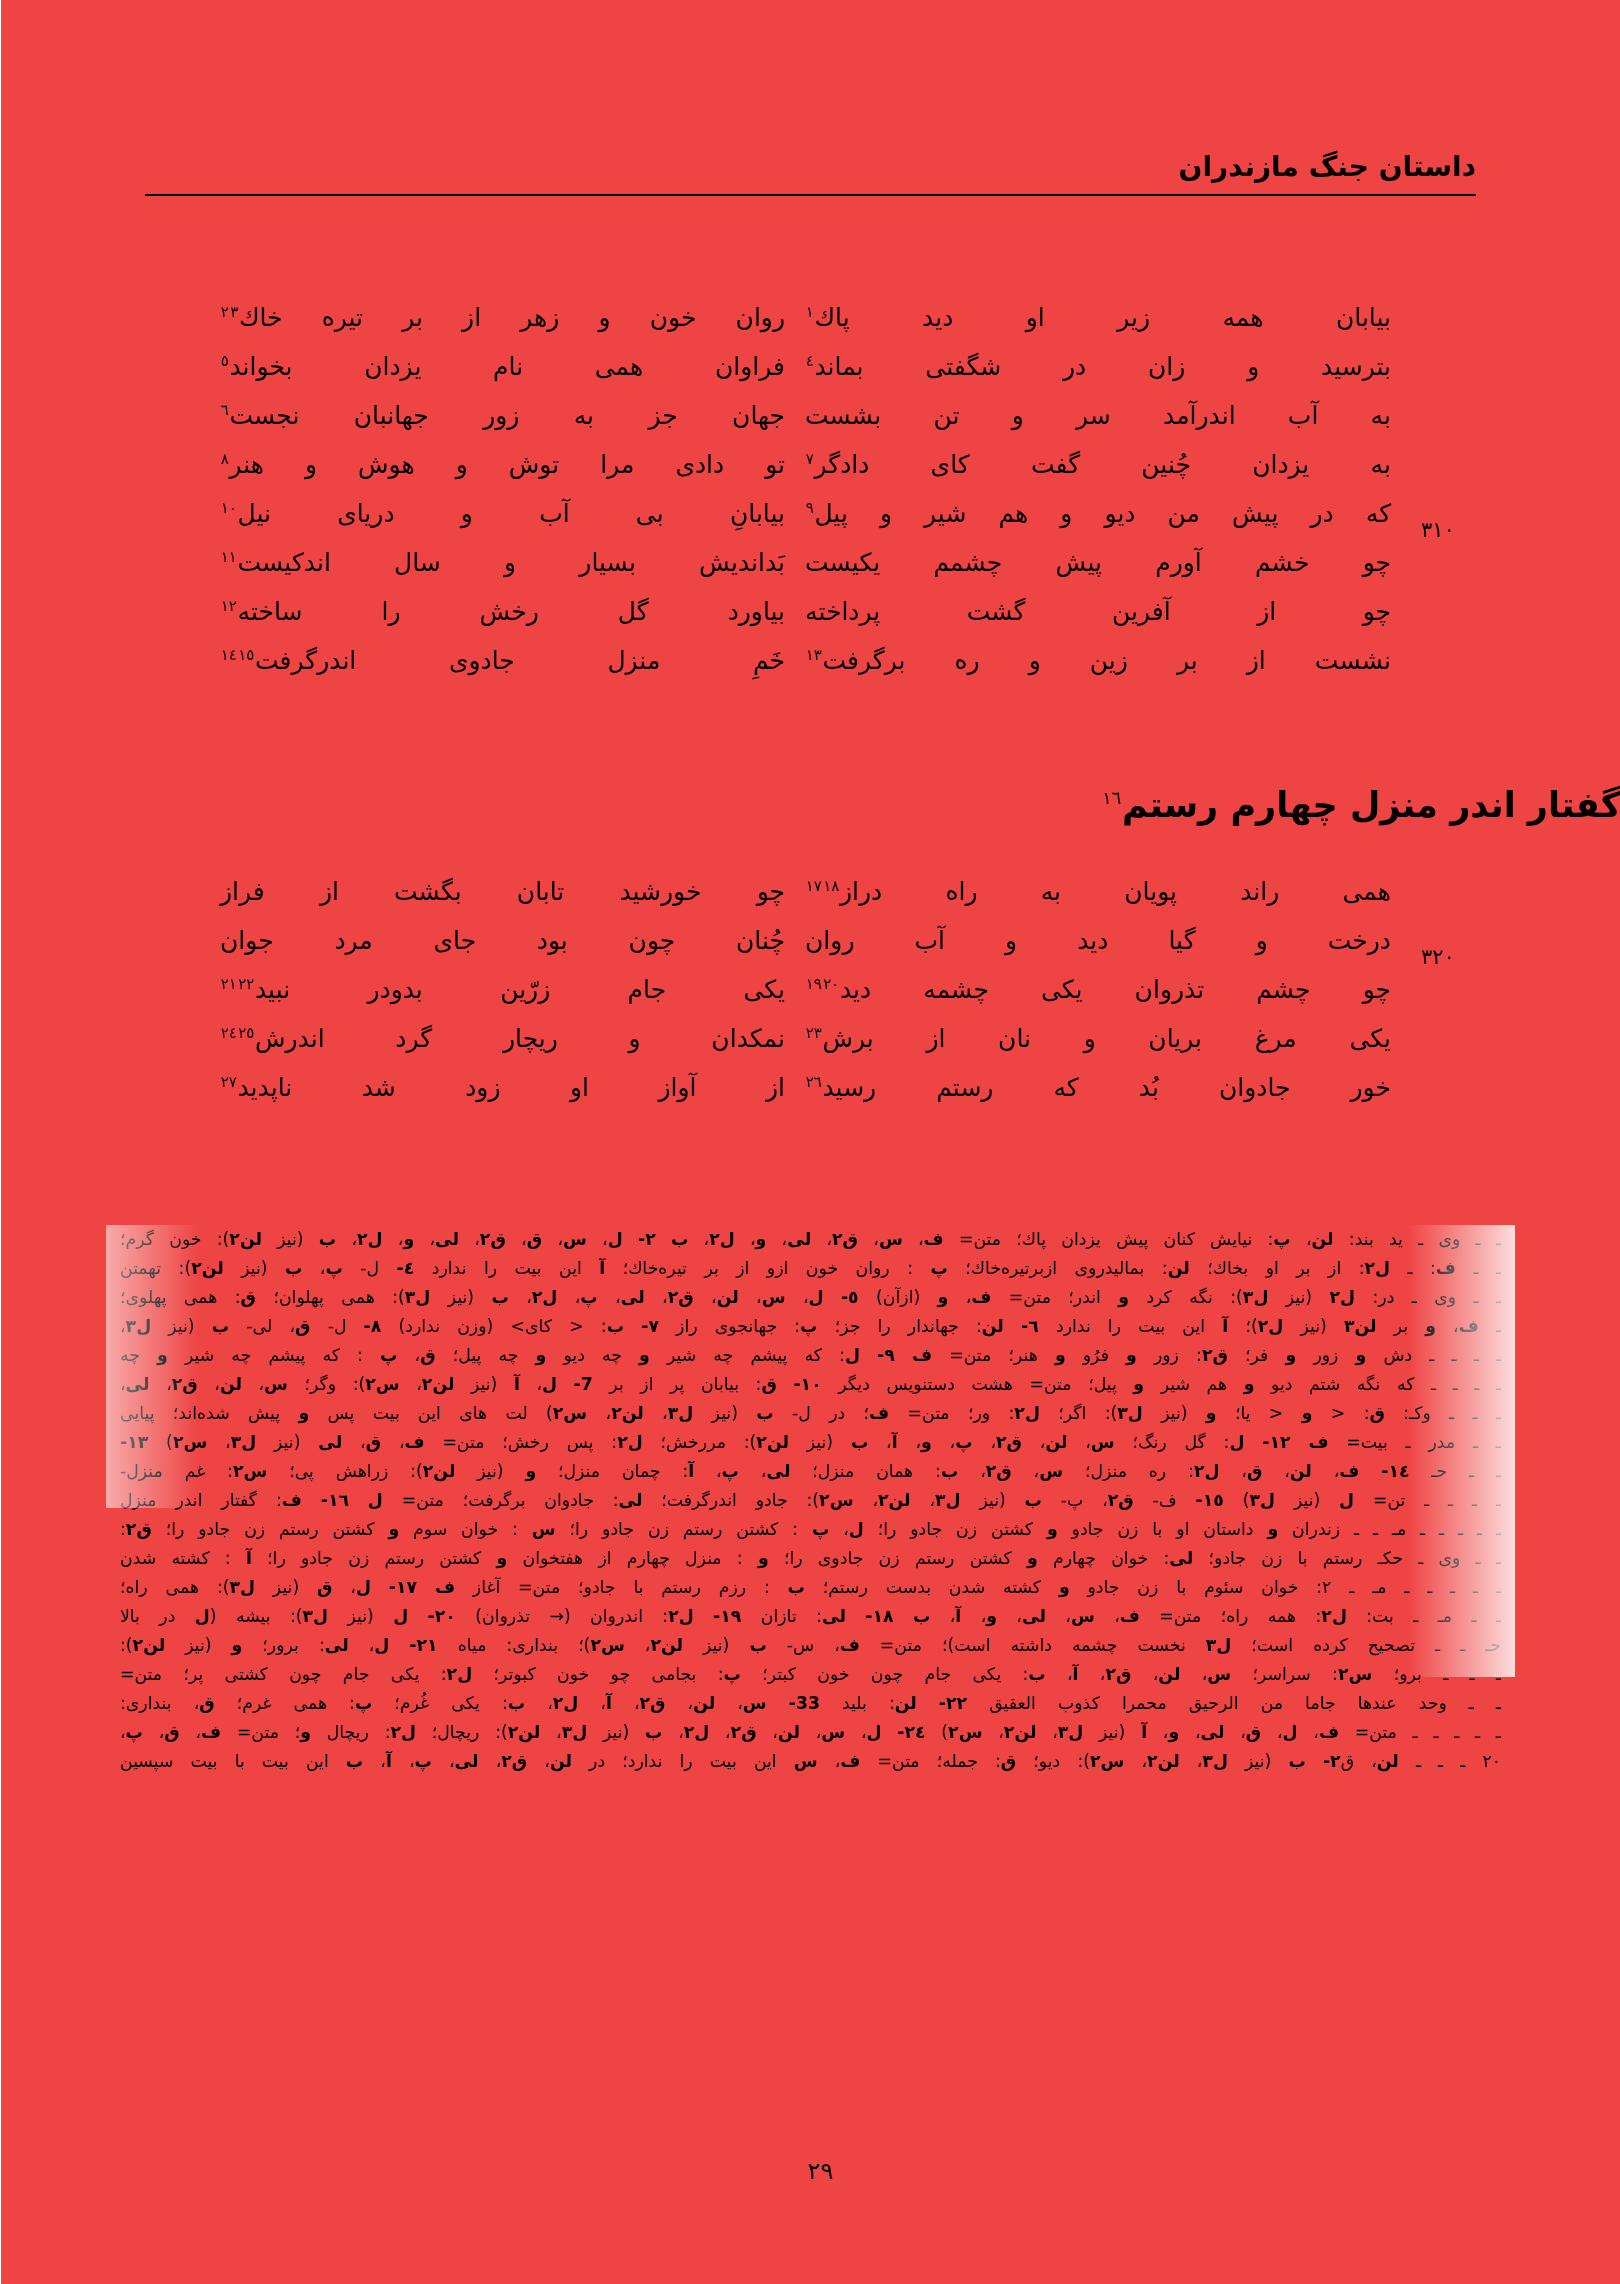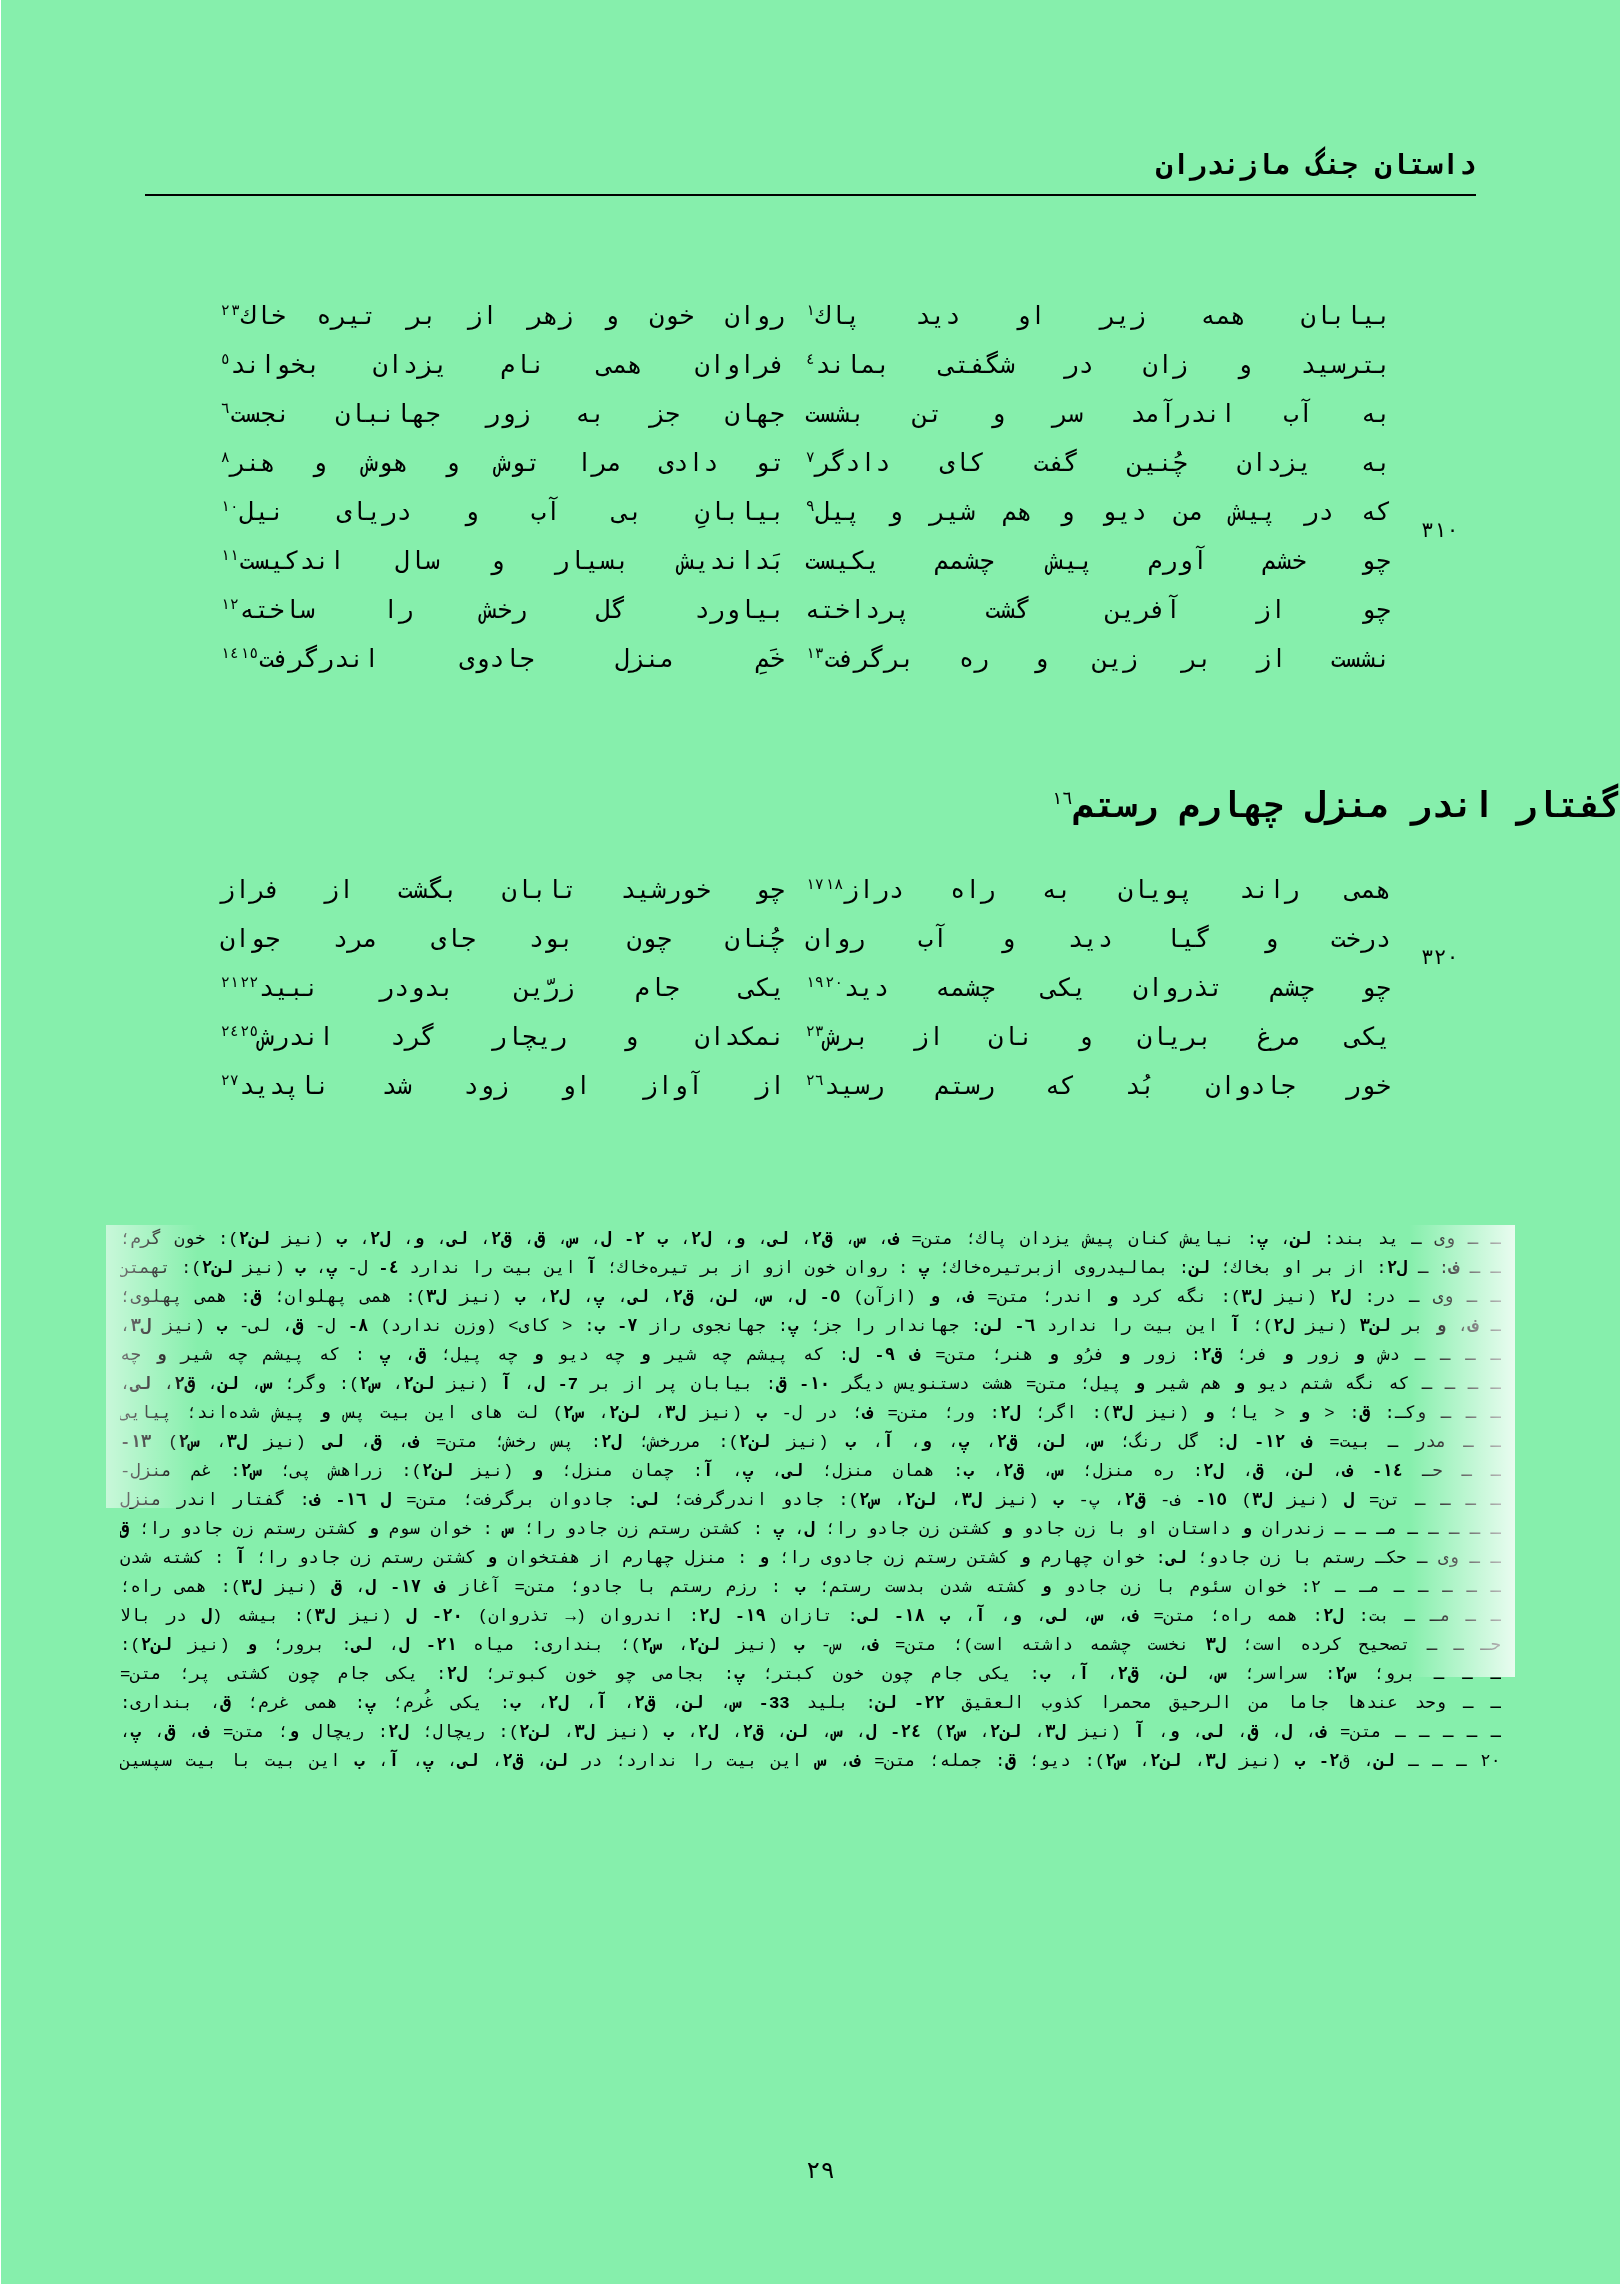--- a/index.html
+++ b/index.html
@@ -13,22 +13,21 @@
     height: 2284px;
     font-family: "DejaVu Sans", "Liberation Sans", sans-serif;
     color: #000000;
     position: relative;
     overflow: hidden;
   }
 
   .page {
     position: absolute;
     inset: 0;
-    background: #86efac;
-    font-family: Liberation Mono, monospace;
+    background: #ef4444;
   }
 
   
   .runhead {
     position: absolute;
     top: 152px;
     right: 145px;
     left: 145px;
   }
   .runhead-title {

